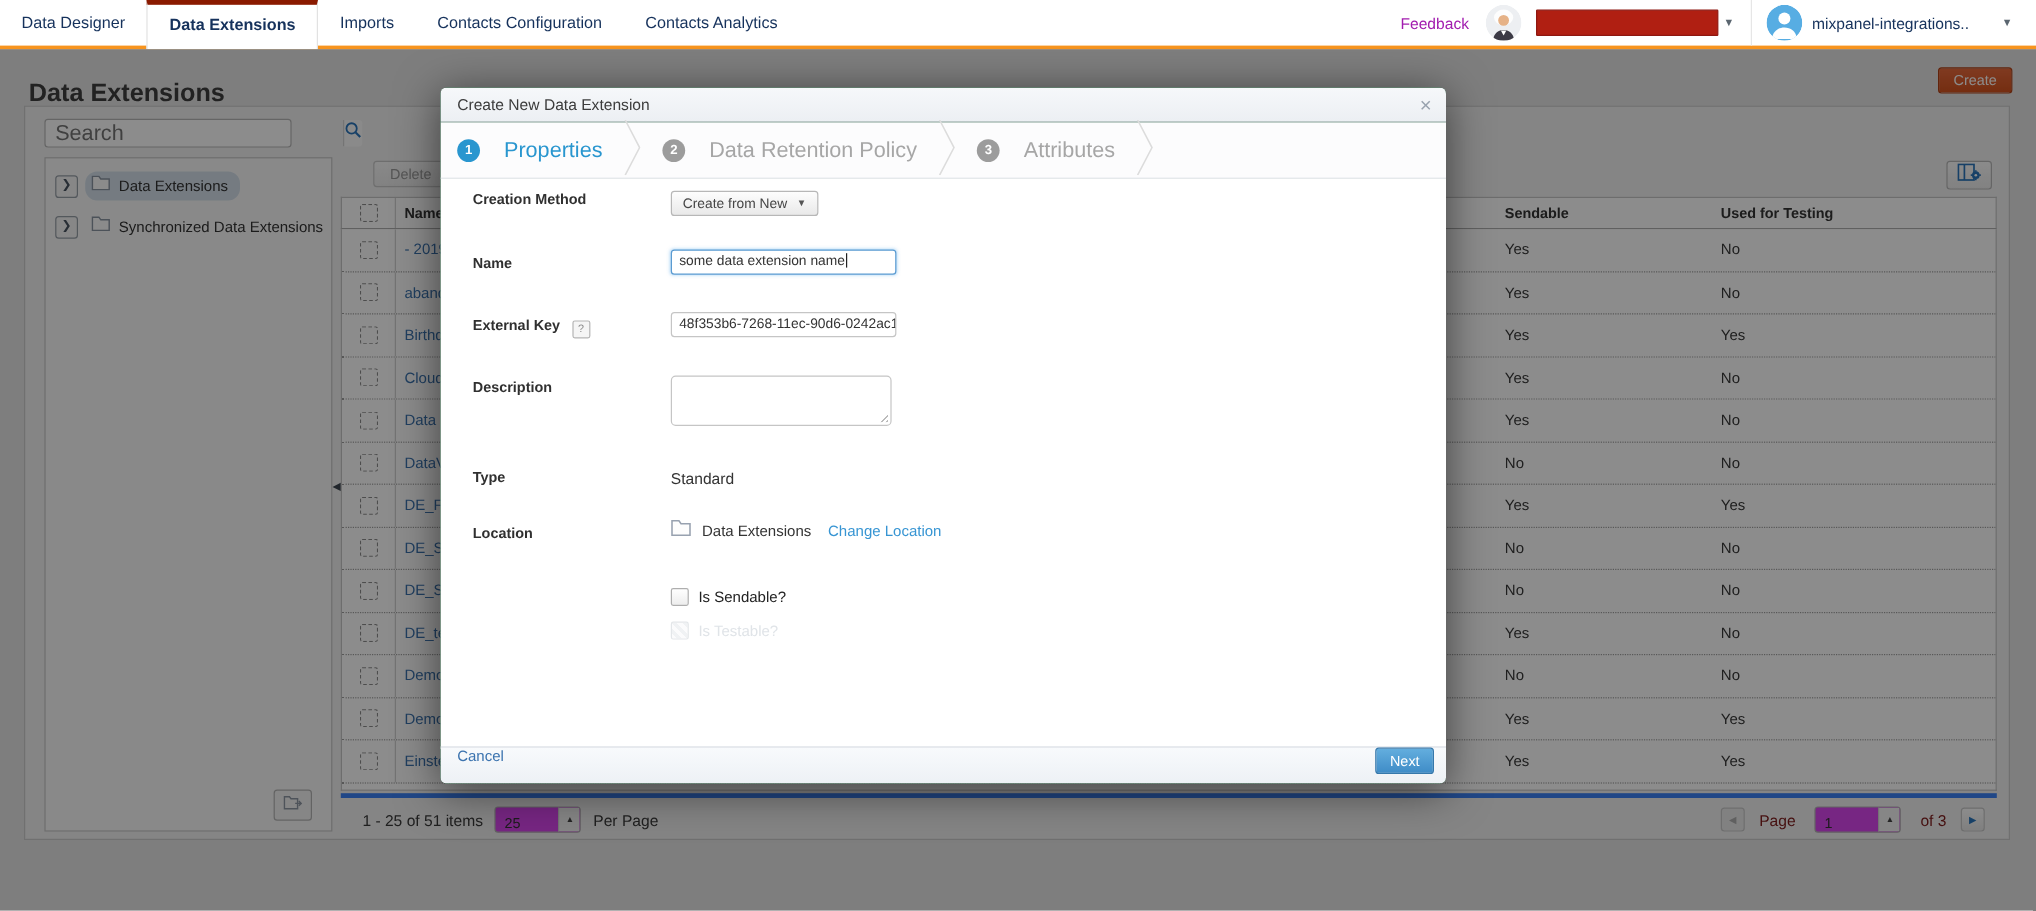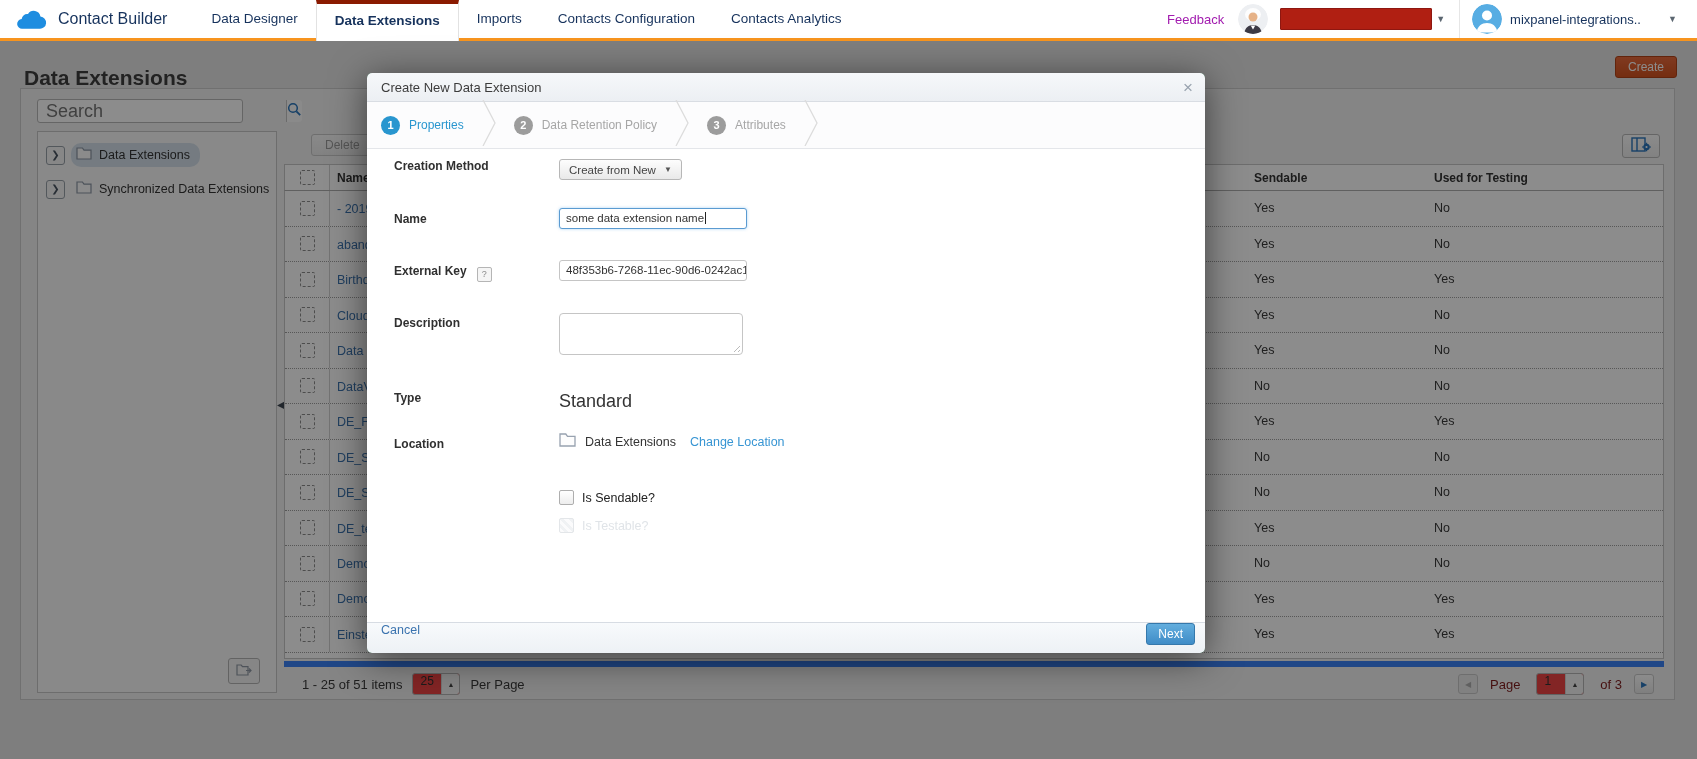--- a/index.html
+++ b/index.html
@@ -57,82 +57,74 @@
   .rows{position:absolute;left:263px;top:102px;width:1380px;height:468px;box-sizing:border-box;background:#fff;border-left:1px solid #c6c6c6;border-right:1px solid #c6c6c6;border-bottom:1px solid #c6c6c6;overflow:hidden;}
   .trow{height:35.5px;box-sizing:border-box;border-bottom:1px dotted #9f9f9f;display:grid;grid-template-columns:45px 924px 180px 1fr;align-items:center;}
   .cell{overflow:hidden;white-space:nowrap;}
   .c-check{display:flex;justify-content:center;align-self:stretch;align-items:center;border-right:1px solid #d2d2d2;}
   .c-name{padding-left:7px;}
   .cbx{width:13px;height:13px;border:1px dashed #8d8d8d;background:#fdfdfd;display:inline-block;border-radius:2px;cursor:pointer;}
   .rowlink{font-size:12.5px;color:#3B73AF;text-decoration:none;cursor:pointer;}
   .c-val{font-size:12.5px;color:#3a3a3a;}
 
   
-  .pager{position:absolute;left:263px;top:572px;width:1380px;height:40px;box-sizing:border-box;border-top:6px solid #3b82f6;display:flex;align-items:center;padding:0 4px 0 18px;}
+  .pager{position:absolute;left:263px;top:572px;width:1380px;height:40px;box-sizing:border-box;border-top:4px solid #3b82f6;display:flex;align-items:center;padding:0 4px 0 18px;}
   .pager-text{font-size:13px;color:#3a3a3a;}
-  .stepper{display:inline-flex;align-items:flex-start;height:20px;border:1px solid #b5b5b5;border-radius:3px;background:#ef4444;margin:0 10px;overflow:hidden;}
+  .stepper{display:inline-flex;align-items:flex-end;height:20px;border:1px solid #b5b5b5;border-radius:3px;background:#d946ef;margin:0 10px;overflow:hidden;gap:24px;}
   .stepper .num{font-size:12px;color:#333;padding:0 7px;min-width:14px;}
   .stepper .arr{font-size:7px;color:#444;padding:0 5px;border-left:1px solid #d4d4d4;height:100%;display:flex;align-items:center;background:#f4f4f4;cursor:pointer;}
   .pager-right{margin-left:auto;display:flex;align-items:center;}
   .pg-btn{width:18px;height:18px;border:1px solid #c9c9c9;border-radius:3px;background:#ececec;display:flex;align-items:center;justify-content:center;font-size:8px;color:#b0b0b0;margin:0 6px;cursor:default;}
   .pg-btn.on{background:linear-gradient(#fff,#e8e8e8);color:#2a76bc;cursor:pointer;}
   .pg-label{font-size:13px;color:#7f1d1d;margin:0 6px;}
 
   
   .dim{position:absolute;left:0;top:41px;right:0;bottom:0;background:rgba(0,0,0,0.45);z-index:30;}
 
   
   .modal{position:absolute;left:367px;top:73px;width:838px;height:580px;background:#14532d;border-radius:5px;box-shadow:0 6px 36px rgba(0,0,0,0.55);z-index:40;overflow:hidden;}
   .m-head{height:28px;background:linear-gradient(#f6f8fa,#eceff3);border-bottom:1px solid #d9dde3;display:flex;align-items:center;padding:0 12px 0 14px;}
   .m-title{font-size:13px;color:#3c3c3c;}
   .m-close{margin-left:auto;font-size:17px;color:#98a2ae;line-height:1;cursor:pointer;}
   .m-steps{height:46px;background:#fcfcfd;border-bottom:1px solid #e4e6ea;display:flex;align-items:center;padding-left:14px;}
   .step{display:flex;align-items:center;cursor:pointer;}
   .step-circle{width:19px;height:19px;border-radius:50%;background:#9c9c9c;color:#fff;font-size:11px;font-weight:bold;display:flex;align-items:center;justify-content:center;flex:none;}
-  .step-label{font-size:12px;color:#a6a6a6;margin-left:9px;white-space:nowrap;}
+  .step-label{font-size:18px;color:#a6a6a6;margin-left:20px;white-space:nowrap;}
   .step.active .step-circle{background:#2996CF;}
   .step.active .step-label{color:#2996CF;}
   .step-sep{margin:0 18px;flex:none;}
   .m-body{position:relative;height:475px;background:#fff;}
   .f-label{position:absolute;left:27px;width:150px;font-size:12px;font-weight:bold;color:#303030;}
   .help{display:inline-block;width:13px;height:13px;border:1px solid #b5b5b5;border-radius:2px;background:#f5f5f5;color:#8a8a8a;font-size:9px;line-height:13px;text-align:center;font-weight:normal;margin-left:10px;vertical-align:-2px;cursor:pointer;}
   .dropdown{position:absolute;left:192px;height:21px;padding:0 9px;background:linear-gradient(#fdfdfd,#e9e9e9);border:1px solid #b7b7b7;border-radius:3px;font-size:11.5px;color:#444;display:inline-flex;align-items:center;cursor:pointer;box-sizing:border-box;}
   .dropdown .dd-caret{font-size:8px;color:#555;margin-left:8px;}
   .fakeinput{position:absolute;left:192px;width:188px;height:21px;background:#fff;border:1px solid #c5c5c5;border-radius:3px;box-sizing:border-box;font-size:11.5px;color:#333;line-height:19px;padding:0 6px;overflow:hidden;white-space:nowrap;cursor:text;}
   .fakeinput.focused{border-color:#5b9bd1;box-shadow:0 0 3px rgba(82,168,236,.5);}
   .caret-i{display:inline-block;width:1px;height:12px;background:#222;vertical-align:-2px;margin-left:1px;}
   .fakearea{position:absolute;left:192px;width:184px;height:42px;background:#fff;border:1px solid #c5c5c5;border-radius:4px;box-sizing:border-box;cursor:text;}
   .resize-grip{position:absolute;right:2px;bottom:2px;width:9px;height:9px;background:repeating-linear-gradient(135deg,transparent 0 2px,#bbb 2px 3px);clip-path:polygon(100% 0,100% 100%,0 100%);}
-  .f-static{position:absolute;left:192px;font-size:18px;color:#333;}
+  .f-static{position:absolute;left:192px;font-size:13px;color:#333;}
   .loc-row{position:absolute;left:192px;display:flex;align-items:center;}
   .loc-text{font-size:12.5px;color:#333;margin-left:9px;}
   .loc-link{font-size:12.5px;color:#3795d3;margin-left:14px;cursor:pointer;}
   .chk-row{position:absolute;left:192px;display:flex;align-items:center;cursor:pointer;}
   .m-cbx{width:13px;height:13px;border:1px solid #aeaeae;border-radius:2px;background:linear-gradient(#fff,#ededed);flex:none;}
   .chk-label{font-size:12.5px;color:#222;margin-left:8px;}
   .chk-row.disabled .m-cbx{border-color:#e3e6e9;background:repeating-linear-gradient(45deg,#fbfbfc 0 3px,#f0f2f4 3px 6px);}
   .chk-row.disabled .chk-label{color:#e0e4e8;}
   .m-foot{position:absolute;left:0;right:0;bottom:0;height:31px;background:linear-gradient(#f8fafc,#edf1f5);border-top:1px solid #d7dce3;display:flex;align-items:flex-start;padding:0 10px 0 14px;box-sizing:border-box;}
   .cancel-link{font-size:12.5px;color:#3B73AF;cursor:pointer;}
   .next-btn{margin-left:auto;padding:3px 11px;font-size:12px;color:#fff;background:linear-gradient(#63aede,#3f8cc7);border:1px solid #3578ab;border-radius:3px;cursor:pointer;}
 </style>
 </head>
 <body>
 
 <div class="screen">
 
   <header class="topnav">
-    <div class="brand">
-      <span>
-        <svg width="32" height="22" viewBox="0 0 36 24">
-            <path d="M27.5 9.2a7.6 7.6 0 0 0-14-2.7A6.1 6.1 0 0 0 6.4 12 5.5 5.5 0 0 0 7.2 23h19.2a6.6 6.6 0 0 0 1.1-13.8z" fill="#1E8DE0"></path>
-          </svg>
-      </span>
-      <span class="brand-title">Contact Builder</span>
-    </div>
     <div class="tab">Data Designer</div>
     <div class="tab active">Data Extensions</div>
     <div class="tab">Imports</div>
     <div class="tab">Contacts Configuration</div>
     <div class="tab">Contacts Analytics</div>
 
     <div class="nav-right">
       <span class="feedback">Feedback</span>
       <span class="einstein">
         <svg width="30" height="30" viewBox="0 0 30 30">

